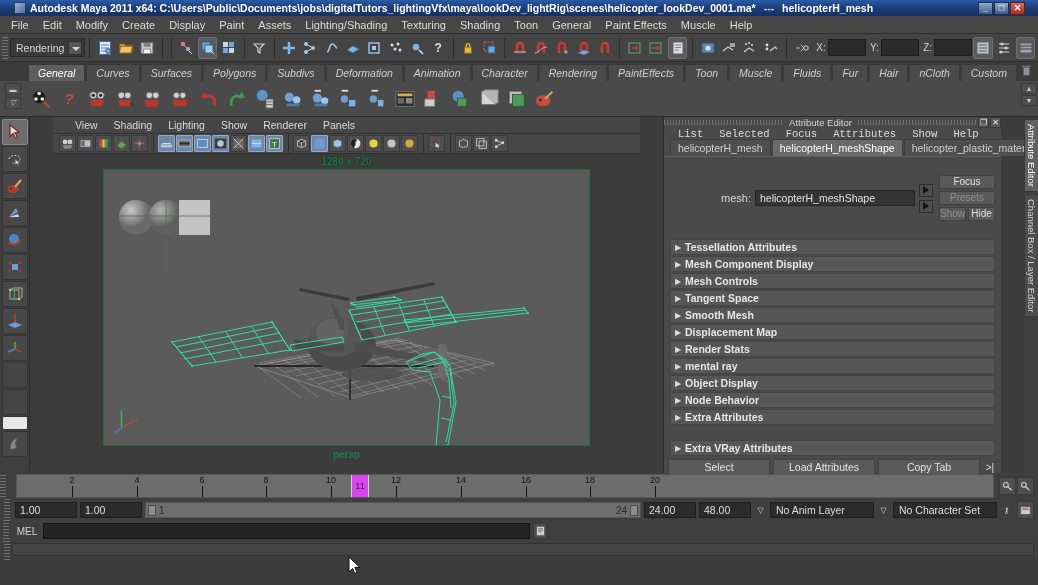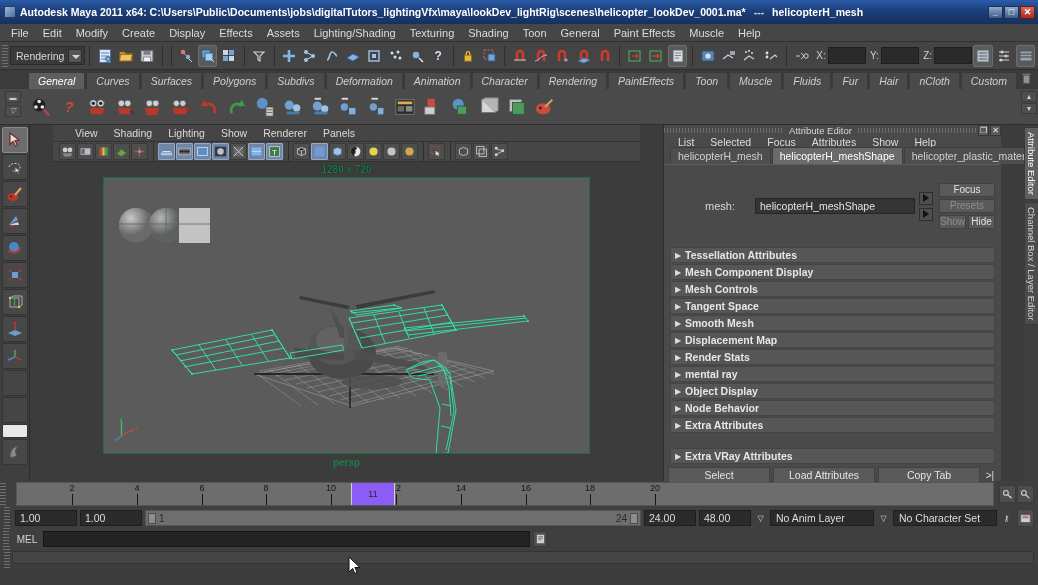--- a/index.html
+++ b/index.html
@@ -5,23 +5,23 @@
   * { box-sizing: border-box; margin:0; padding:0; }
   body {
     width:1038px; height:585px; overflow:hidden;
     background:#3c3c3c;
     font-family:"Liberation Sans", sans-serif;
     font-size:11px; color:#d0d0d0;
     -webkit-font-smoothing:antialiased;
   }
   
   #titlebar {
-    height:24px; width:100%;
+    height:16px; width:100%;
     background:linear-gradient(180deg,#2b5ba8 0%,#1c3f7a 45%,#15315f 100%);
-    display:flex; align-items:center; padding:0 2px;
+    display:flex; align-items:center; padding:0 12px;
   }
   #titlebar .tb-ico {
     width:12px; height:12px; margin:0 4px 0 2px;
     background:linear-gradient(135deg,#9db4d6,#4a6d9e);
     border:1px solid #263c5c; border-radius:1px;
   }
   #titlebar .tb-text {
     color:#ffffff; font-weight:bold; font-size:10.5px;
     white-space:nowrap; overflow:hidden; flex:1;
   }
@@ -179,35 +179,36 @@
   }
   #aeTitle .lbl { padding:0 6px; white-space:nowrap; }
   #aeTitle .tbx {
     width:11px; height:11px; background:#5a5a5a; border:1px solid #383838;
     font-size:8px; line-height:9px; text-align:center; cursor:pointer;
     margin-left:1px; color:#eee;
   }
   #aeMenu {
     height:17px; display:flex; align-items:center; padding-left:6px;
     background:#4a4a4a;
+    font-family:Liberation Mono, monospace;
   }
   #aeMenu .ami { padding:0 8px; font-size:10.5px; color:#dcdcdc; cursor:pointer; }
   #aeTabs {
     height:17px; display:flex; align-items:flex-end; padding-left:6px;
     border-bottom:1px solid #5d5d5d;
   }
   .aetab {
     padding:2px 7px; font-size:10.5px; color:#d0d0d0; background:#4e4e4e;
     border:1px solid #3d3d3d; border-bottom:none; margin-right:1px;
     border-radius:2px 2px 0 0; cursor:pointer; white-space:nowrap;
   }
   .aetab.active { background:#6a6a6a; color:#fff; }
   #aeBody { flex:1; background:#4a4a4a; position:relative; padding:4px 6px 0 6px; }
   #meshRow { display:flex; align-items:center; margin:14px 0 0 0; }
-  #meshRow .mlbl { font-size:11px; color:#d8d8d8; margin-right:20px; }
+  #meshRow .mlbl { font-size:11px; color:#d8d8d8; margin-right:4px; }
   #meshField {
     width:160px; height:16px; background:#343434; border:1px solid #262626;
     color:#e2e2e2; font-size:10.5px; display:flex; align-items:center;
     padding-left:4px; cursor:text;
   }
   .arrowBtn {
     width:14px; height:13px; background:#4e4e4e; border:1px solid #2e2e2e;
     margin-left:4px; display:flex; align-items:center; justify-content:center;
     cursor:pointer;
   }
@@ -259,21 +260,21 @@
     border:1px solid #555; margin-left:8px; overflow:hidden;
   }
   .ttick {
     position:absolute; bottom:0; width:1px; height:11px; background:#151515;
   }
   .tnum {
     position:absolute; top:0px; font-size:9px; color:#151515;
     transform:translateX(-50%);
   }
   #curFrame {
-    position:absolute; top:0; height:100%; width:44px; background:#8b5cf6;
+    position:absolute; top:0; height:100%; width:18px; background:#d946ef;
     border-left:1px solid #cfcfcf; border-right:1px solid #cfcfcf;
     display:flex; align-items:center; justify-content:center;
     font-size:9px; color:#2a2a2a;
   }
   #tlRight { display:flex; align-items:center; padding:0 4px; }
   .tlIcon {
     width:17px; height:18px; background:#4e4e4e; border:1px solid #3a3a3a;
     margin-left:1px; display:flex; align-items:center; justify-content:center;
     cursor:pointer; font-size:9px;
   }
@@ -334,21 +335,21 @@
     <div class="winbtn close">✕</div>
   </div>
 </div>
 
 <div id="menubar">
   <div class="mi">File</div>
   <div class="mi">Edit</div>
   <div class="mi">Modify</div>
   <div class="mi">Create</div>
   <div class="mi">Display</div>
-  <div class="mi">Effects</div>
+  <div class="mi">Paint</div>
   <div class="mi">Assets</div>
   <div class="mi">Lighting/Shading</div>
   <div class="mi">Texturing</div>
   <div class="mi">Shading</div>
   <div class="mi">Toon</div>
   <div class="mi">General</div>
   <div class="mi">Paint Effects</div>
   <div class="mi">Muscle</div>
   <div class="mi">Help</div>
 </div>

